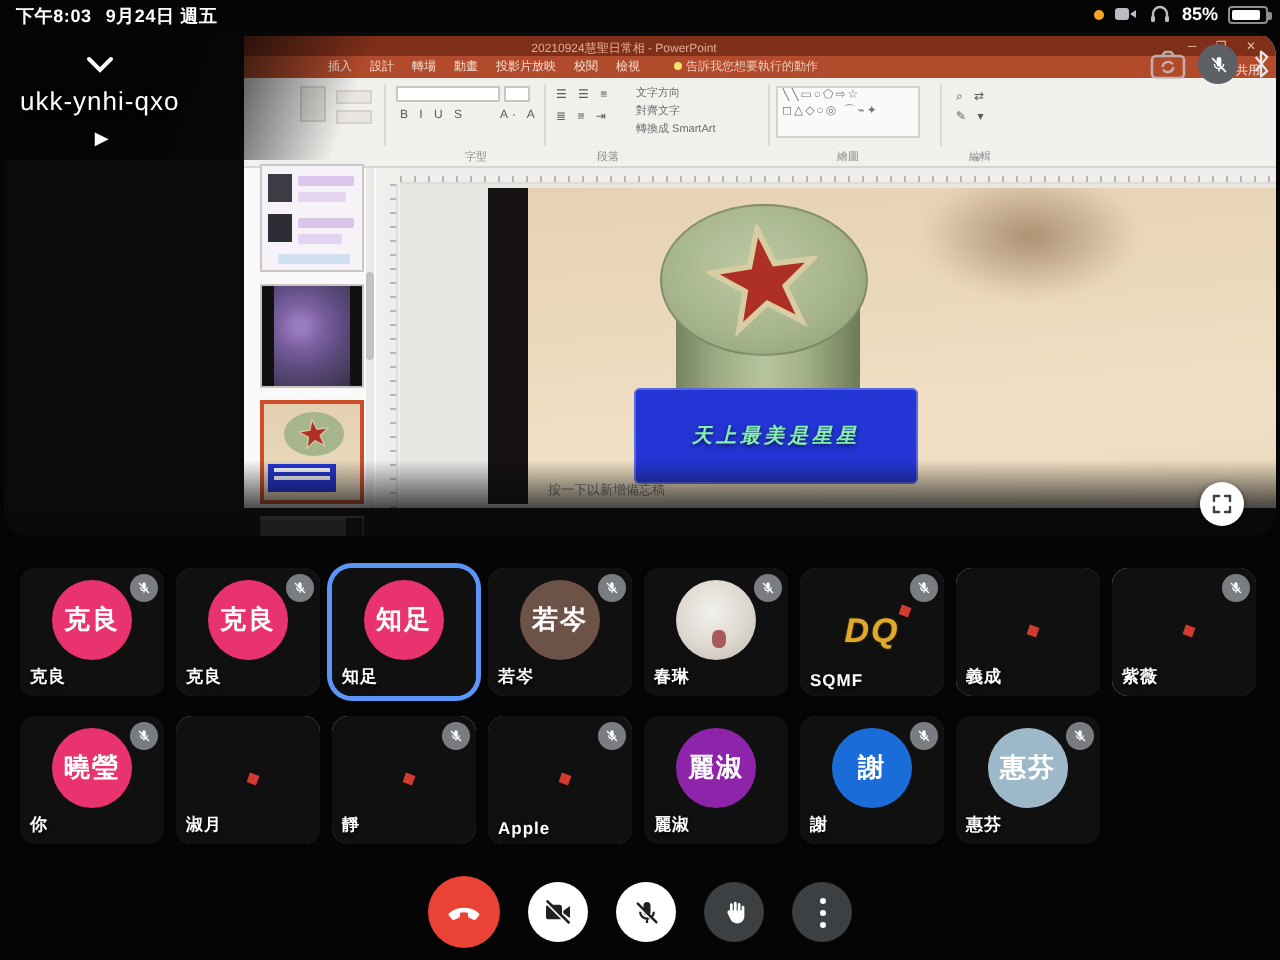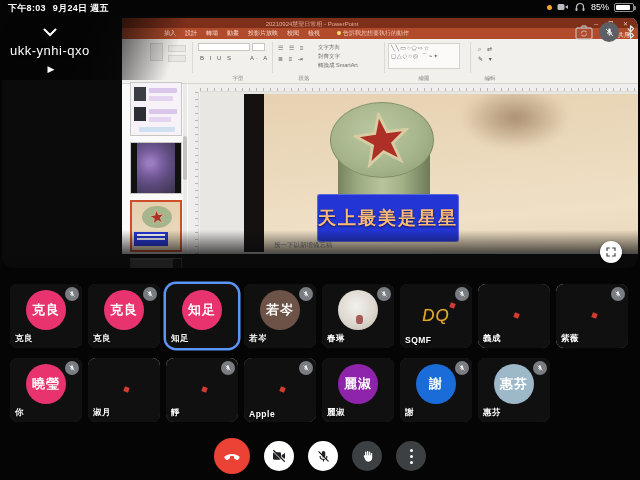--- a/index.html
+++ b/index.html
@@ -6,21 +6,21 @@
   *{box-sizing:border-box;font-family:"Liberation Sans","DejaVu Sans",sans-serif;}
   #app{position:relative;width:640px;height:480px;background:#050505;overflow:hidden;}
 
   
   .statusbar{position:absolute;left:0;top:0;width:640px;height:16px;color:#fff;}
   .sb-left{position:absolute;left:8px;top:2px;font-size:9px;font-weight:bold;letter-spacing:.3px;}
   .sb-left span{margin-right:7px;}
   .sb-right{position:absolute;right:6px;top:2px;display:flex;align-items:center;gap:5px;}
   .dot-orange{width:5px;height:5px;border-radius:50%;background:#f6a623;}
   .sb-glyph{width:12px;height:10px;display:flex;align-items:center;justify-content:center;}
-  .sb-pct{font-size:9px;font-weight:normal;}
+  .sb-pct{font-size:9px;font-weight:bold;}
   .battery{position:relative;width:20px;height:9px;border:1px solid #8e8e93;border-radius:2px;}
   .battery i{position:absolute;left:1px;top:1px;bottom:1px;width:80%;background:#fff;border-radius:1px;}
   .battery u{position:absolute;right:-3px;top:2.5px;width:2px;height:4px;background:#8e8e93;border-radius:0 1px 1px 0;}
 
   
   .topctl{position:absolute;top:22px;right:4px;display:flex;align-items:center;gap:6px;z-index:40;}
   .cam-flip{width:18px;height:15px;opacity:.8}
   .mic-pill{width:20px;height:20px;border-radius:50%;background:#5c6064;display:flex;align-items:center;justify-content:center;}
   .bt{width:11px;height:16px;}
 
@@ -63,22 +63,22 @@
   .smudge{position:absolute;left:196px;top:-8px;width:110px;height:64px;border-radius:50%;
     background:radial-gradient(ellipse at center,rgba(120,85,55,.55),rgba(120,85,55,0) 70%);filter:blur(3px);}
   .cyl-body{position:absolute;left:74px;top:52px;width:92px;height:96px;border-radius:6px 6px 40px 40px;
     background:linear-gradient(90deg,#77845f 0%,#9cab82 22%,#b7c49c 48%,#a3b187 70%,#6d7a58 100%);}
   .cyl-top{position:absolute;left:66px;top:8px;width:104px;height:76px;border-radius:50%;
     background:radial-gradient(ellipse at 45% 40%,#bcc8a2 0%,#a7b58c 55%,#8b9a72 100%);
     border:1px solid rgba(70,80,50,.35);display:flex;align-items:center;justify-content:center;}
   .star{width:56px;height:56px;transform:rotate(-8deg);}
   .caption{position:absolute;left:53px;top:100px;width:142px;height:48px;background:#2335d4;border-radius:3px;
     box-shadow:0 0 0 1px rgba(255,255,255,.25) inset;display:flex;flex-direction:column;justify-content:center;align-items:center;gap:1px;}
-  .caption div{color:#fdba74;font-weight:bold;font-size:18px;line-height:21px;letter-spacing:2px;white-space:nowrap;
-    text-shadow:0 1px 2px rgba(0,0,40,.7);}
+  .caption div{color:#86efac;font-weight:bold;font-size:10px;line-height:21px;letter-spacing:2px;white-space:nowrap;
+    text-shadow:0 1px 2px rgba(0,0,40,.7);font-style:italic;}
   .notes-hint{position:absolute;left:152px;bottom:4px;font-size:6.5px;color:#6d6d6d;}
 
   
   .m-quote{background:#f6f2f8;}
   .m-quote .ph{position:absolute;width:12px;height:14px;background:#3c3c44;}
   .m-quote .tx{position:absolute;height:5px;background:#d9c6ea;border-radius:1px;}
   .m-flower{background:#111;}
   .m-flower .fl{position:absolute;left:6px;right:6px;top:0;bottom:0;
     background:radial-gradient(circle at 35% 40%,#9a7cc0 8%,#7a5fa0 30%,#5d4b7e 55%,#39324a 100%);}
   .m-star{background:linear-gradient(175deg,#e4d0b0,#ecdcc0);}
@@ -107,21 +107,21 @@
   .tile{position:relative;width:72px;height:64px;background:#35373a;border-radius:8px;overflow:hidden;flex:0 0 auto;}
   .tile.active{box-shadow:0 0 0 2.5px #5b95f5;border-radius:10px;padding-left:37px;}
   .avatar{position:absolute;left:50%;top:26px;transform:translate(-50%,-50%);width:40px;height:40px;border-radius:50%;
     display:flex;align-items:center;justify-content:center;color:#fff;font-size:13px;font-weight:bold;letter-spacing:1px;}
   .tile-label{position:absolute;left:5px;bottom:3px;color:#fff;font-size:8.5px;font-weight:bold;
     text-shadow:0 1px 2px rgba(0,0,0,.9);letter-spacing:.5px;z-index:5;}
   .mute-badge{position:absolute;top:3px;right:3px;width:14px;height:14px;border-radius:50%;
     background:rgba(130,134,139,.92);display:flex;align-items:center;justify-content:center;z-index:5;}
   .video{position:absolute;inset:0;}
   .logo{position:absolute;inset:0;background:#101010;display:flex;align-items:center;justify-content:center;}
-  .logo .logo-dq{position:relative;color:#dfa92c;font-size:17px;font-weight:normal;font-style:italic;letter-spacing:1px;
+  .logo .logo-dq{position:relative;color:#dfa92c;font-size:17px;font-weight:bold;font-style:italic;letter-spacing:1px;
     text-shadow:0 0 1px #8a6410;}
   .logo .logo-dq::after{content:"";position:absolute;right:-5px;top:-3px;width:5px;height:5px;background:#d23b2f;transform:rotate(20deg);}
 
   .p-chunlin{background:radial-gradient(circle at 45% 40%,#f2f1ed 0%,#ddd8cf 55%,#bdb6aa 100%);}
   .p-chunlin::after{content:"";position:absolute;left:46%;top:62%;width:7px;height:9px;border-radius:40%;background:#a65a5a;}
 
   .v-yicheng{background:linear-gradient(100deg,#ecd2ac 0%,#dcb98f 22%,#a98a6a 55%,#5c4f43 85%,#332d28 100%);}
   .v-yicheng::before{content:"";position:absolute;left:19px;top:10px;width:34px;height:40px;border-radius:45%;
     background:radial-gradient(circle at 50% 42%,#d3a47c 0%,#b98a62 70%,#96704f 100%);}
   .v-yicheng::after{content:"";position:absolute;left:21px;top:7px;width:30px;height:12px;border-radius:50% 50% 20% 20%;background:#6e6763;}

